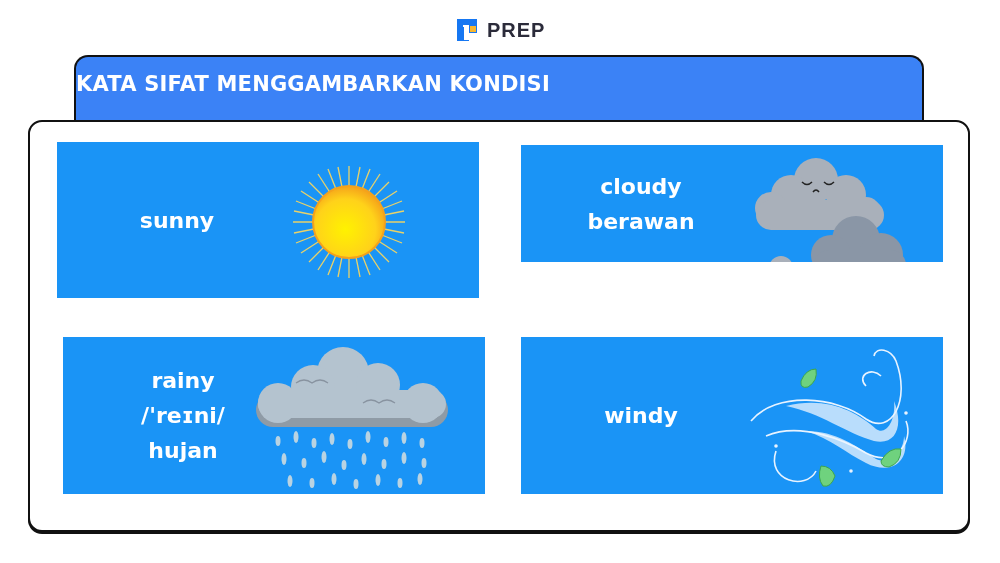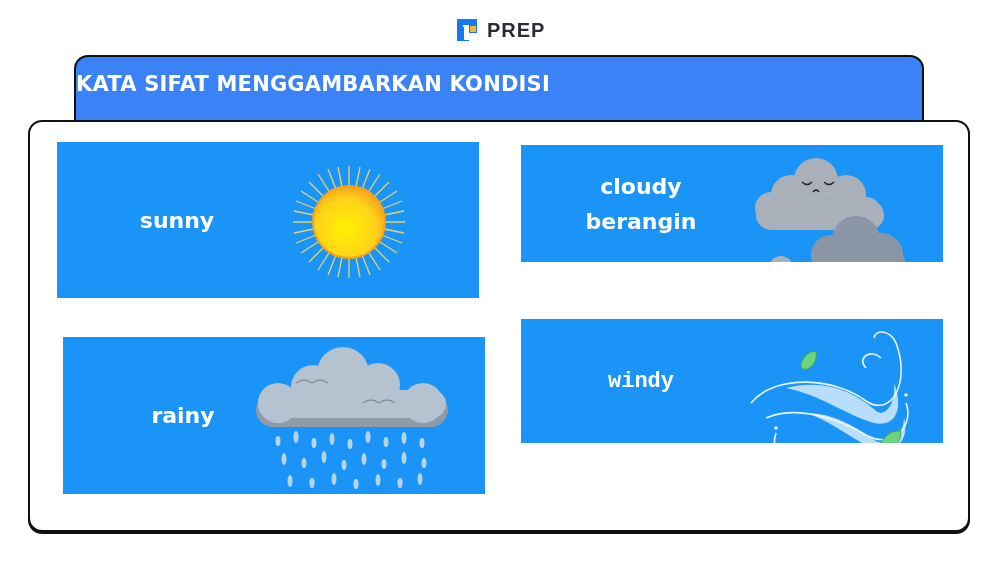--- a/index.html
+++ b/index.html
@@ -74,21 +74,21 @@
           <line x1="3" y1="69" x2="113" y2="47"></line>
       </g>
       <circle cx="58" cy="58" r="36" fill="url(#sg)" stroke="#f4a21c" stroke-width="2"></circle>
     </svg>
   </div>
 </div>
 
 <div class="card" style="left:521px; top:145px; height:117px;">
   <div class="card-text">
     <span>cloudy</span>
-    <span>berangin</span>
+    <span>berawan</span>
   </div>
   <div class="art" style="left:225px; top:5px;">
     <svg width="170" height="150" viewBox="0 0 170 150">
       <g fill="#a9b0ba">
         <circle cx="70" cy="30" r="22"></circle>
           <circle cx="45" cy="45" r="20"></circle>
           <circle cx="100" cy="45" r="20"></circle>
         <circle cx="25" cy="58" r="16"></circle>
           <circle cx="120" cy="62" r="15"></circle>
         <rect x="10" y="50" width="128" height="30" rx="15"></rect>
@@ -110,20 +110,22 @@
           <path d="M78 32 q5 5 10 0"></path>
           <path d="M67 42 q3 -4 6 0"></path>
       </g>
     </svg>
   </div>
 </div>
 
 <div class="card" style="left:57px; top:337px; height:157px;margin-left:6px;">
   <div class="card-text">
     <span>rainy</span>
+    <span>/'reɪni/</span>
+    <span>hujan</span>
   </div>
   <div class="art" style="left:185px; top:8px;">
     <svg width="210" height="150" viewBox="0 0 210 150">
       <g fill="#8f9ba6">
         <rect x="8" y="48" width="192" height="34" rx="17"></rect>
       </g>
       <g fill="#b4c3cf">
         <circle cx="95" cy="28" r="26"></circle>
           <circle cx="65" cy="42" r="22"></circle>
           <circle cx="130" cy="40" r="22"></circle>
@@ -158,21 +160,21 @@
           <ellipse cx="86" cy="134" rx="2.5" ry="6"></ellipse>
         <ellipse cx="108" cy="139" rx="2.5" ry="5"></ellipse>
           <ellipse cx="130" cy="135" rx="2.5" ry="6"></ellipse>
           <ellipse cx="152" cy="138" rx="2.5" ry="5"></ellipse>
         <ellipse cx="172" cy="134" rx="2.5" ry="6"></ellipse>
       </g>
     </svg>
   </div>
 </div>
 
-<div class="card" style="left:521px; top:319px; height:124px;font-family:Liberation Mono, monospace;">
+<div class="card" style="left:521px; top:337px; height:157px;">
   <div class="card-text">
     <span>windy</span>
   </div>
   <div class="art" style="left:225px; top:4px;">
     <svg width="190" height="150" viewBox="0 0 190 150">
       <g fill="none" stroke="#e8f3ff" stroke-width="1.6">
         <path d="M5 80 C30 50 90 55 120 78 C145 95 165 60 150 20 C145 8 130 5 128 15"></path>
         <path d="M20 95 C55 80 100 100 120 112 C150 128 168 100 160 80"></path>
         <path d="M30 110 C20 140 60 150 70 130"></path>
         <path d="M120 45 C110 35 125 25 135 35"></path>

